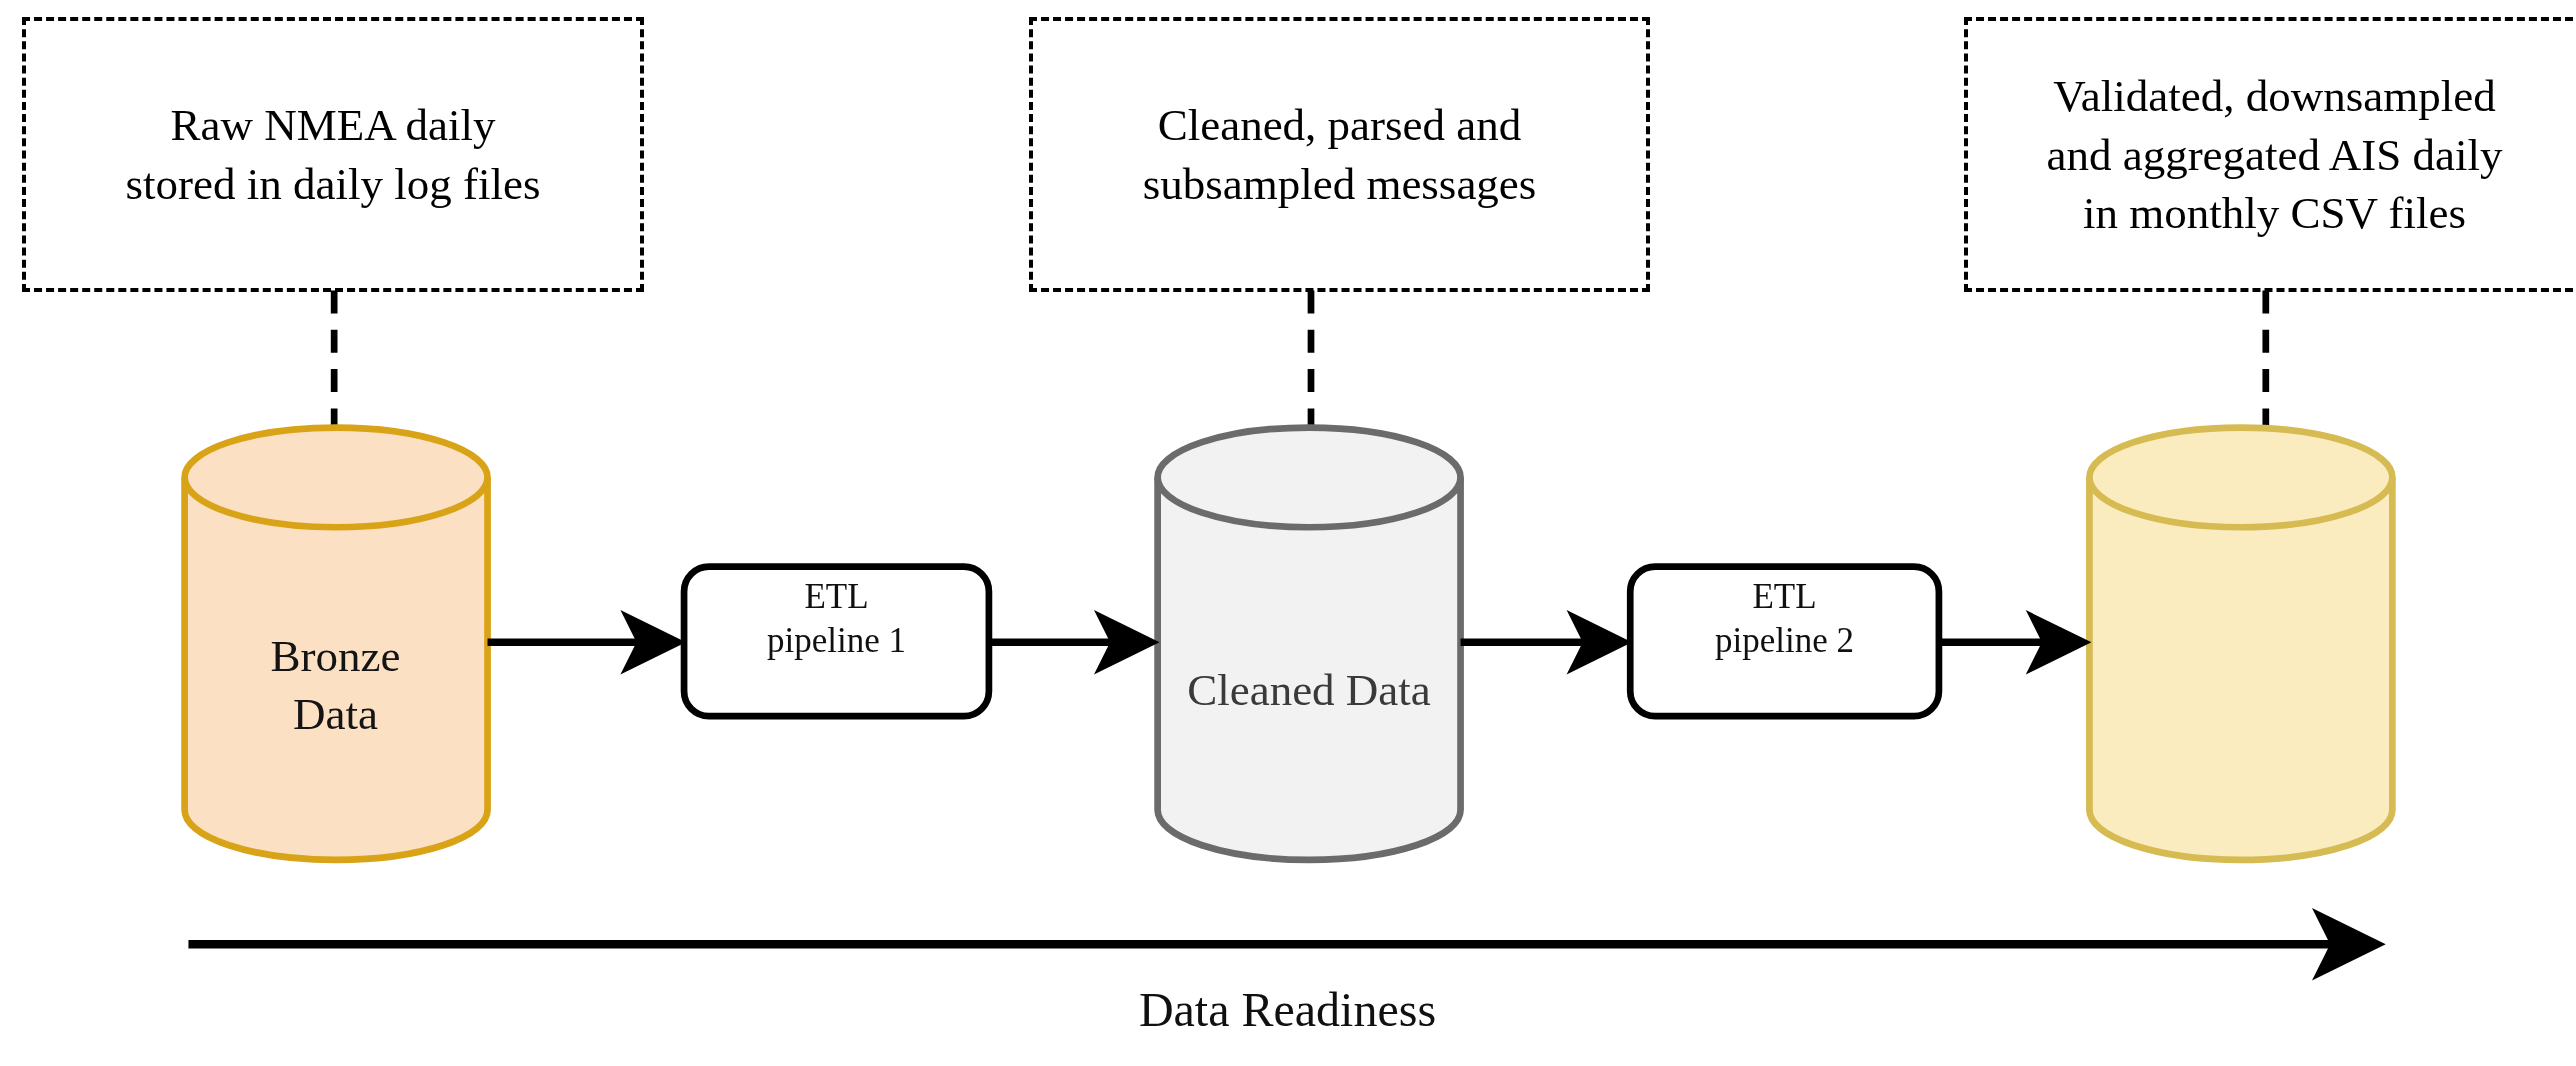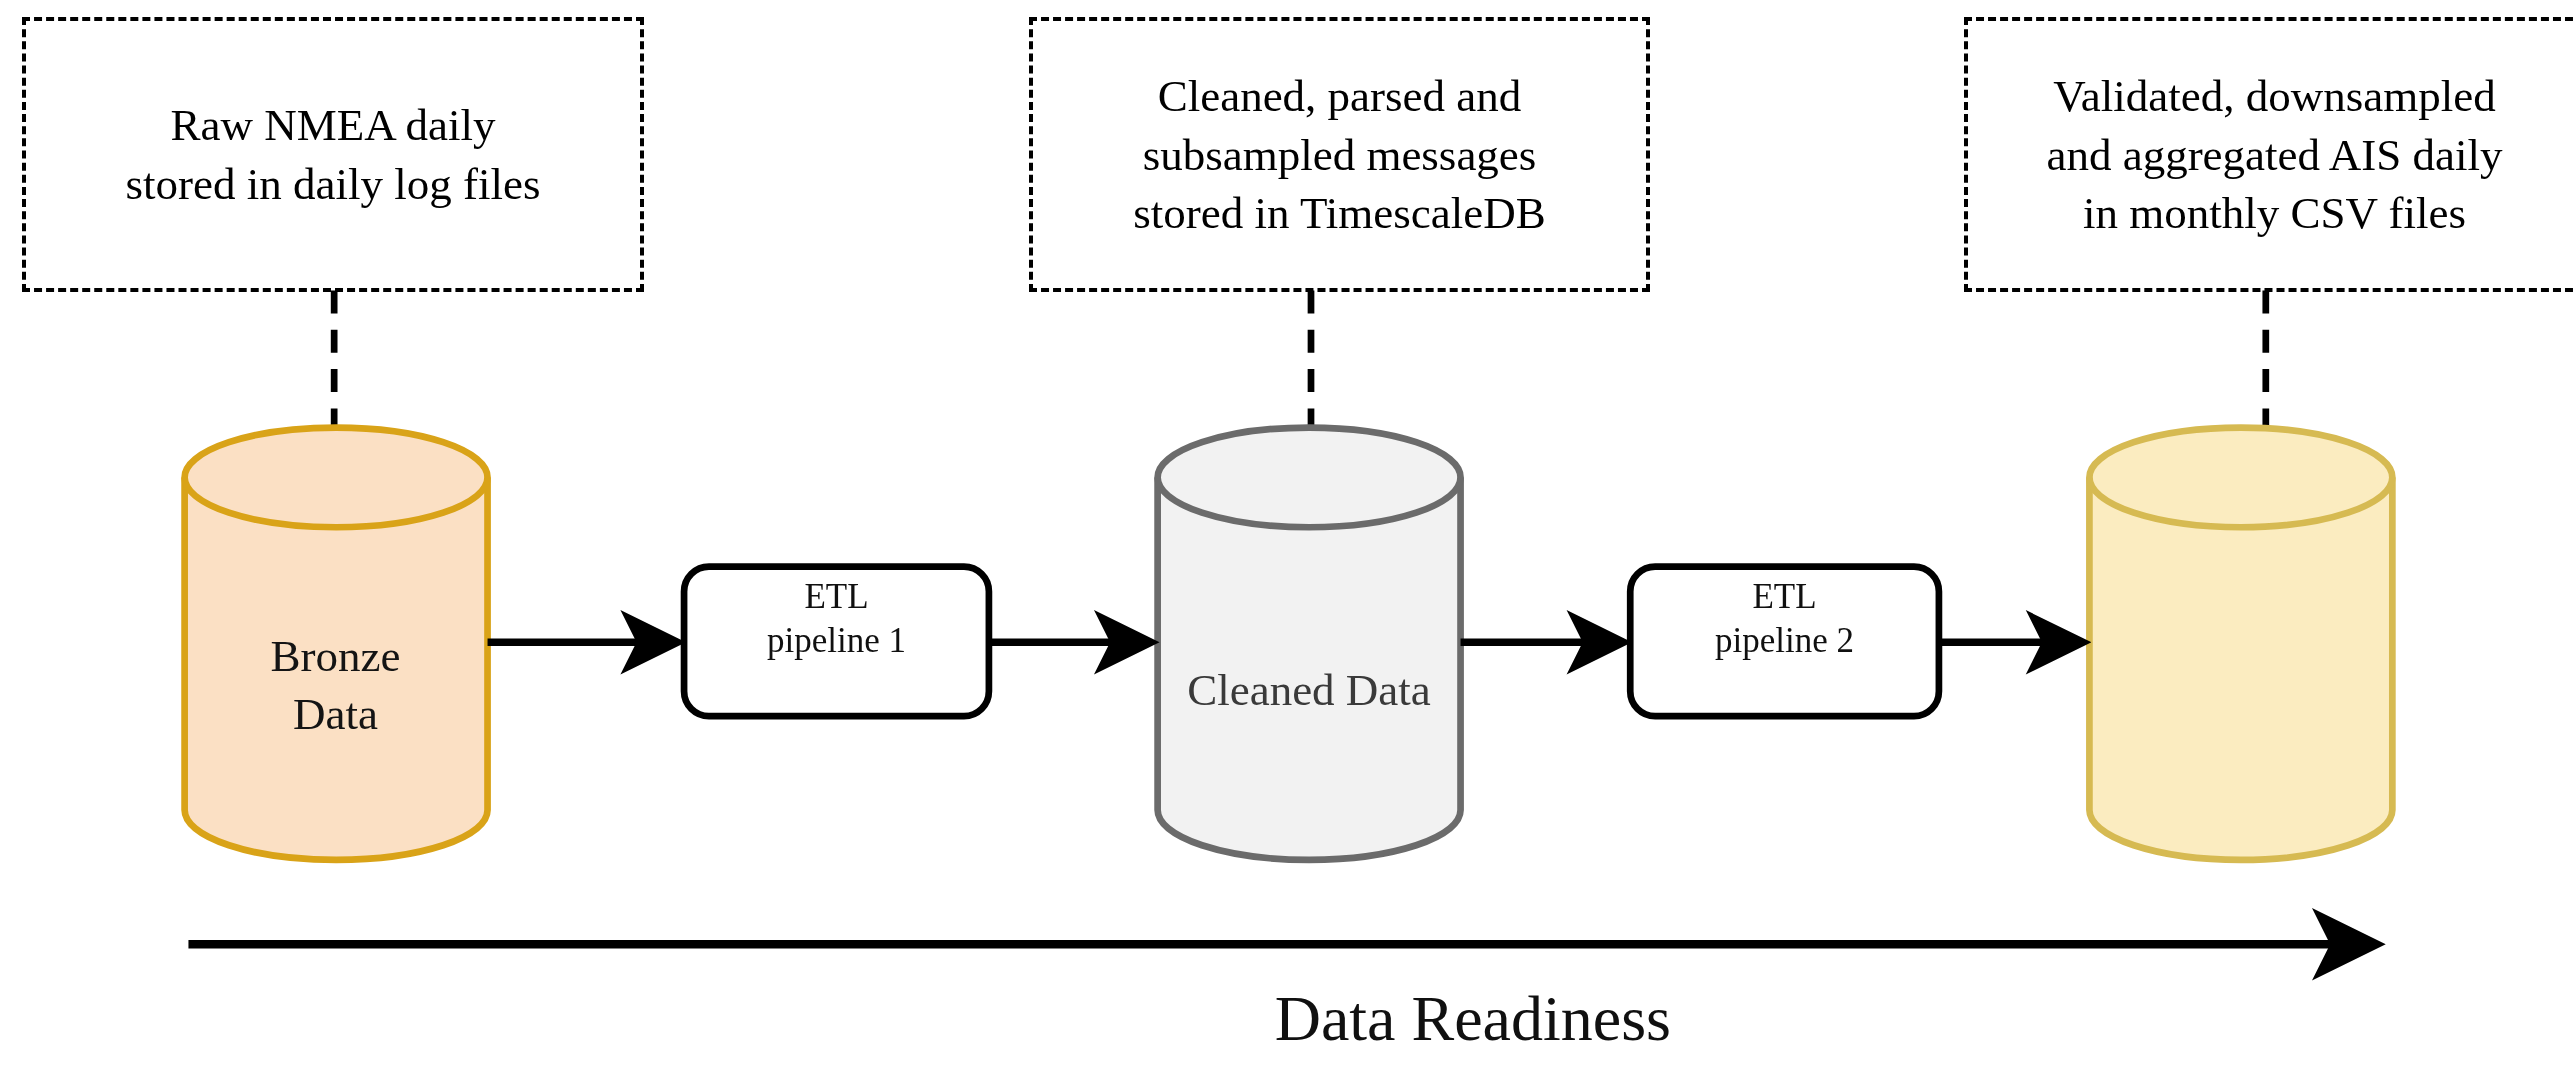--- a/index.html
+++ b/index.html
@@ -61,22 +61,22 @@
     text-align: center;
     font-size: 35px;
     line-height: 1.26;
     color: #101010;
     pointer-events: none;
   }
 
   
   .axis-caption {
     position: absolute;
-    text-align: right;
-    font-size: 64px;
+    text-align: center;
+    font-size: 48px;
     color: #101010;
   }
 </style>
 </head>
 <body>
 
 <div id="canvas">
 
   <svg id="vec" viewBox="0 0 2686 1112" xmlns="http://www.w3.org/2000/svg">
     <defs>
@@ -122,21 +122,20 @@
   </svg>
 
   <div class="note" style="left:22px; top:17.3px; width:622px; height:275px;">
     <span class="note-line">Raw NMEA daily</span>
     <span class="note-line">stored in daily log files</span>
   </div>
 
   <div class="note" style="left:1029px; top:17.3px; width:621px; height:275px;">
     <span class="note-line">Cleaned, parsed and</span>
     <span class="note-line">subsampled messages</span>
-    <span class="note-line">stored in TimescaleDB</span>
   </div>
 
   <div class="note" style="left:1964px; top:17.3px; width:621px; height:275px;">
     <span class="note-line">Validated, downsampled</span>
     <span class="note-line">and aggregated AIS daily</span>
     <span class="note-line">in monthly CSV files</span>
   </div>
 
   <div class="cyl-label" style="left:184px; top:628px; width:303px;">
     <div>Bronze</div>

